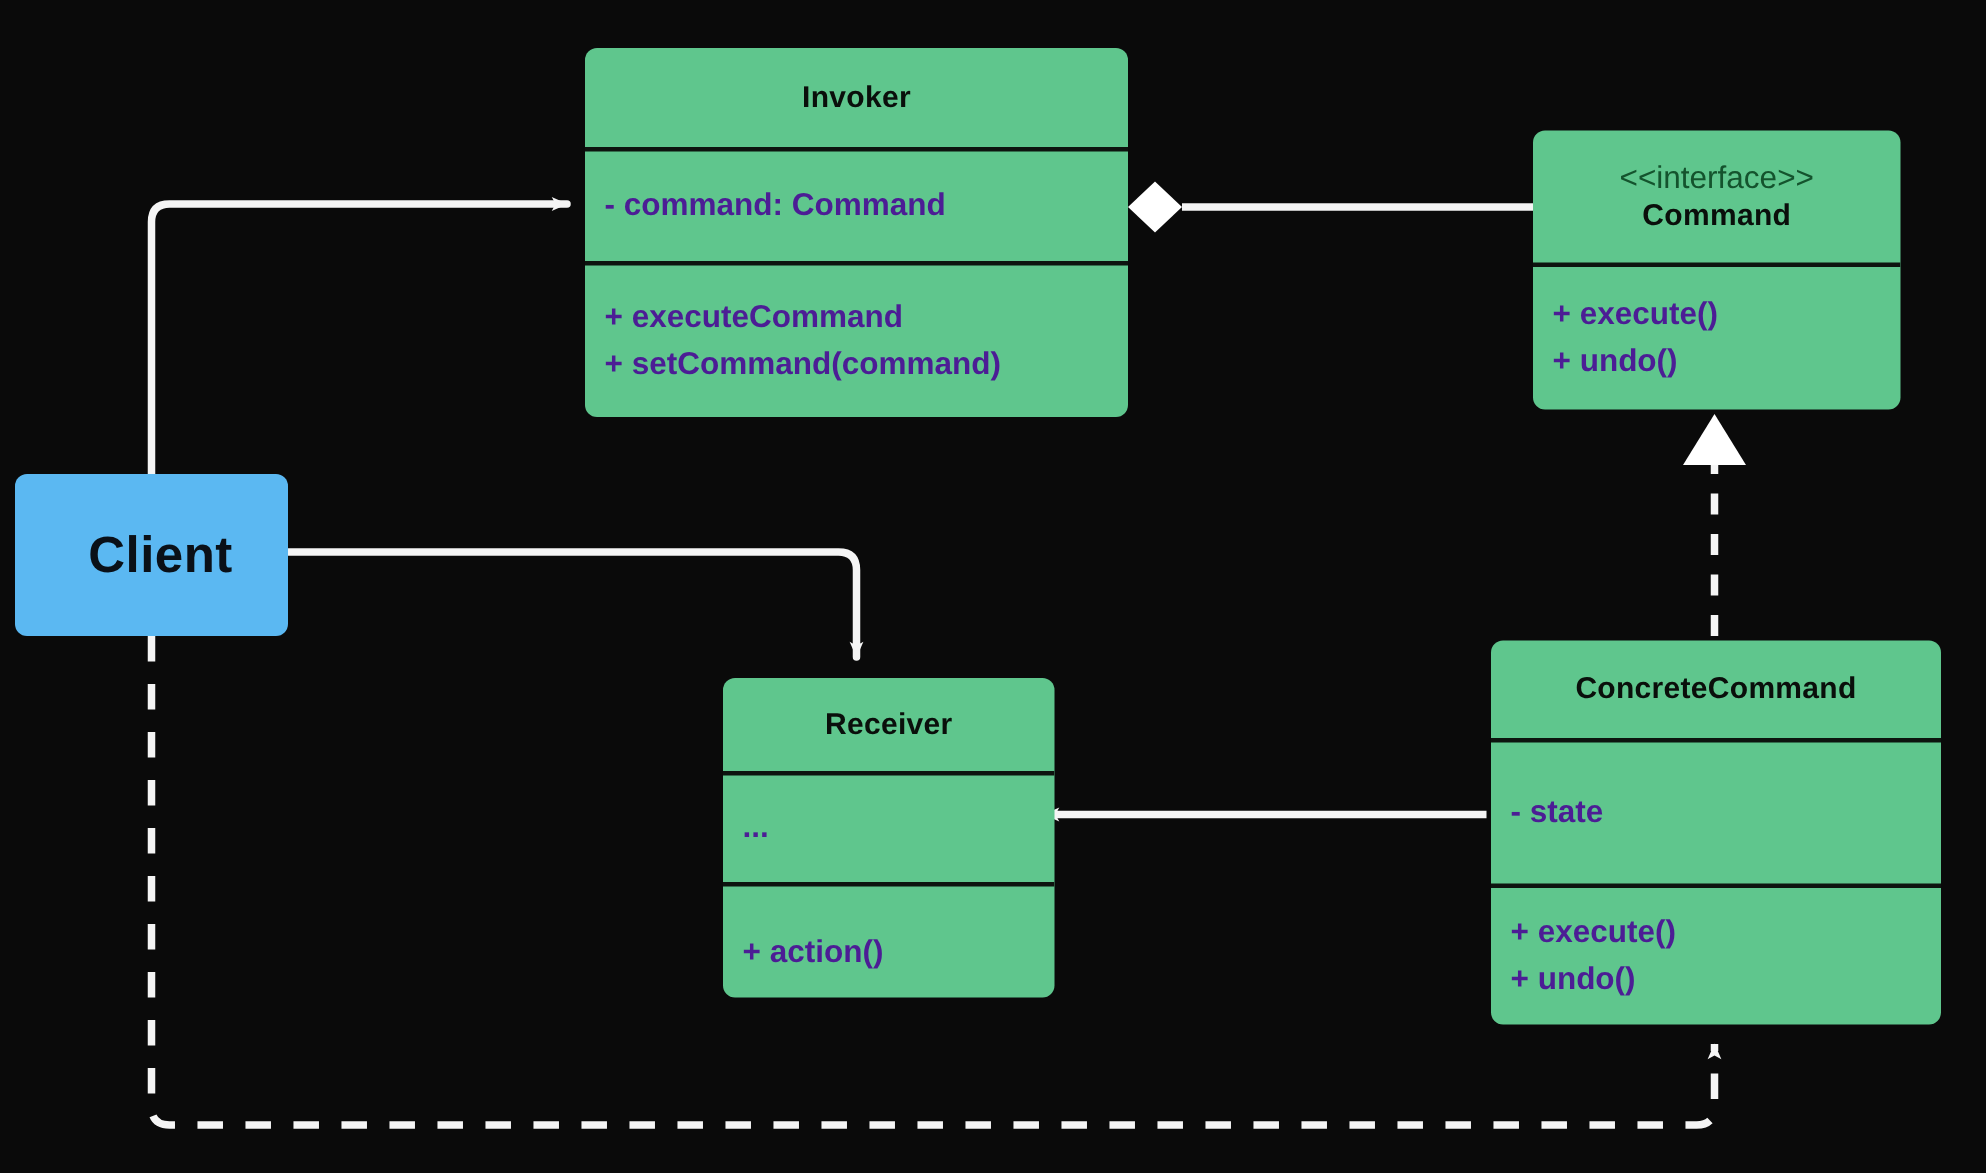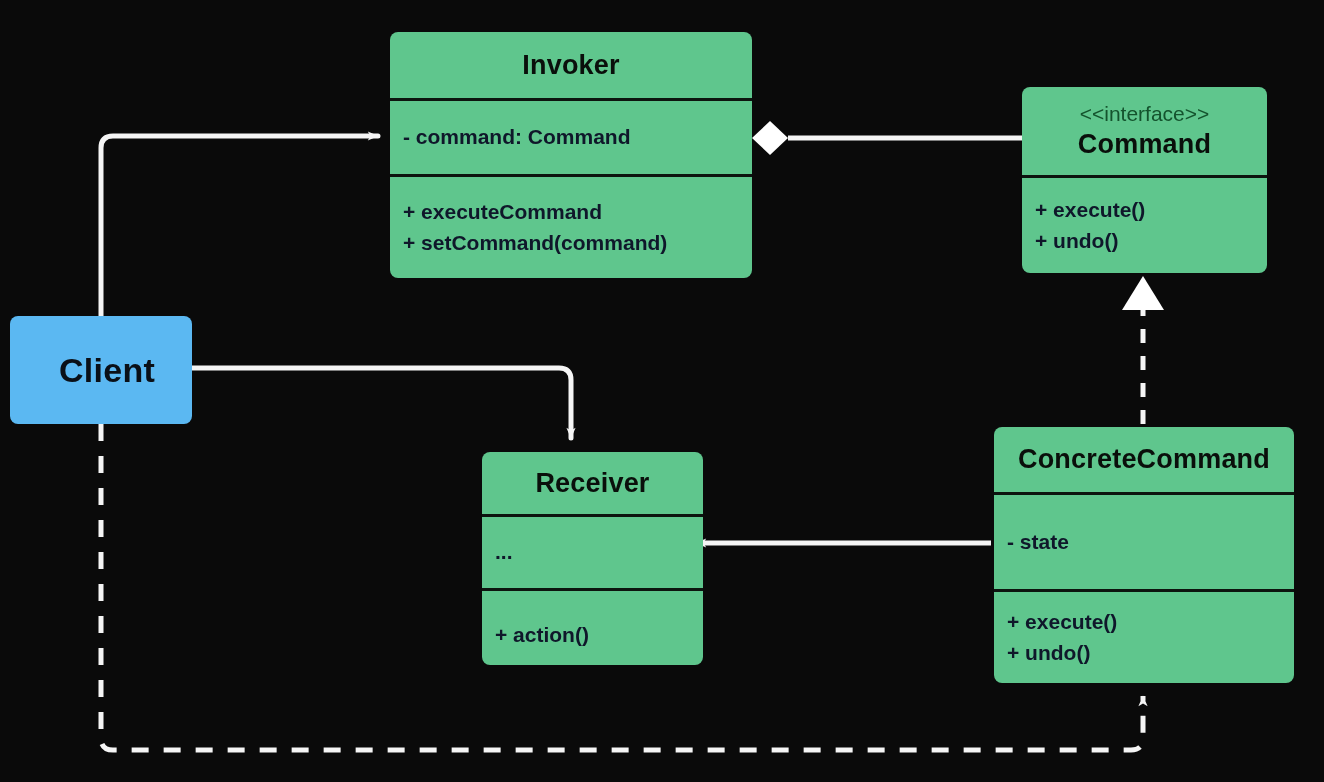--- a/index.html
+++ b/index.html
@@ -48,33 +48,33 @@
   .compartment.head {
     align-items: center;
     text-align: center;
   }
   .compartment.body {
     align-items: flex-start;
     padding-left: 13px;
   }
   .uml-name {
     color: #0a0f0b;
-    font-size: 27px;
+    font-size: 20px;
     font-weight: bold;
     letter-spacing: 0.2px;
     line-height: 1.22;
   }
   .uml-stereotype {
     color: #14532d;
     font-size: 21px;
     font-weight: normal;
     line-height: 1.25;
   }
   .uml-member {
-    color: #0f172a;
+    color: #4c1d95;
     font-size: 21px;
     font-weight: bold;
     line-height: 1.45;
     white-space: nowrap;
   }
   .plain-label {
     position: absolute;
     inset: 0;
     display: flex;
     align-items: center;

